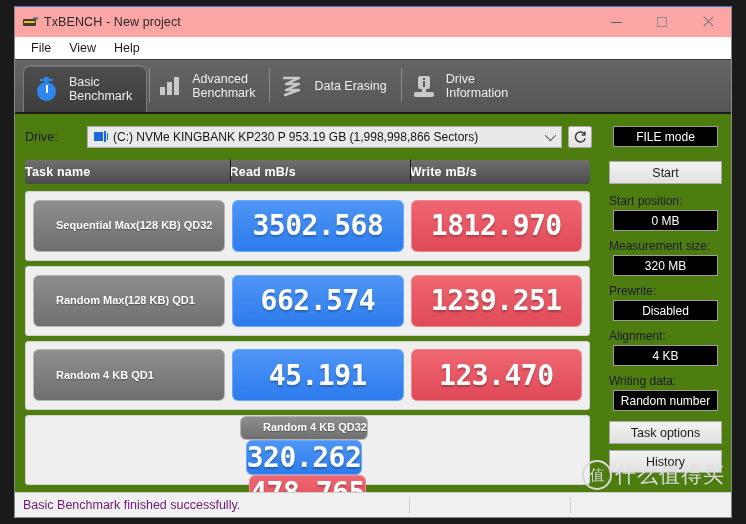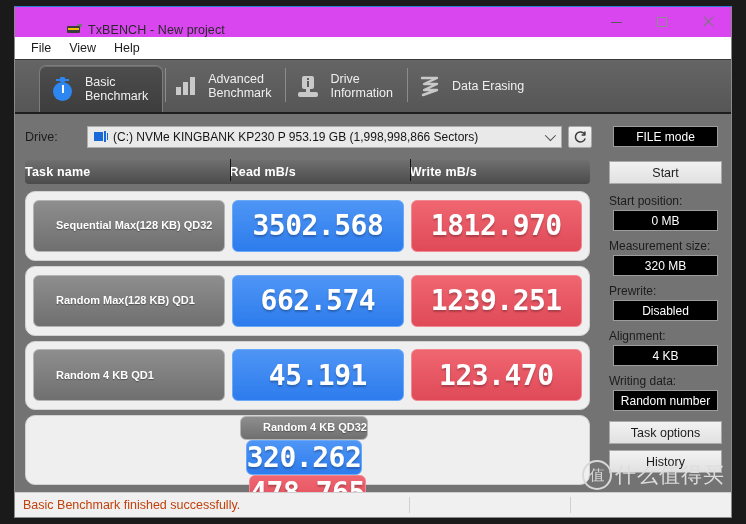--- a/index.html
+++ b/index.html
@@ -26,26 +26,25 @@
     border: 1px solid #8a8a8a;
     border-top: 1px solid #2b7fd4;
     box-sizing: border-box;
     display: flex;
     flex-direction: column;
   }
 
   
   .titlebar {
     height: 30px;
-    background: #d946ef;
-    display: flex;
-    align-items: flex-end;
-    flex: none;
-    position: relative;
-    padding-left: 44px;
+    background: #fca5a5;
+    display: flex;
+    align-items: center;
+    flex: none;
+    position: relative;
   }
   .title-icon {
     width: 16px;
     height: 16px;
     margin-left: 7px;
     margin-right: 6px;
     position: relative;
     flex: none;
   }
   .title-icon .ti-body {
@@ -127,21 +126,21 @@
 
   
   .tabstrip {
     height: 52px;
     background: #5b5b5b;
     background: linear-gradient(#656565, #565656);
     border-top: 1px solid #3a3a3a;
     border-bottom: 2px solid #1e1e1e;
     display: flex;
     align-items: stretch;
-    padding-left: 24px;
+    padding-left: 8px;
     flex: none;
   }
   .tab {
     display: flex;
     align-items: center;
     padding: 0 14px 0 10px;
     position: relative;
     cursor: default;
     color: #e8e8e8;
   }
@@ -248,21 +247,21 @@
     left: 3px; top: 19px;
     width: 20px; height: 5px;
     background: #c9c9c9;
     border-radius: 2px;
   }
 
   
   .content {
     flex: 1;
     display: flex;
-    background: #737373;
+    background: #4d7c0f;
     position: relative;
     min-height: 0;
   }
   .left-col {
     flex: 1;
     display: flex;
     flex-direction: column;
     padding: 12px 0 0 10px;
     min-width: 0;
   }
@@ -387,21 +386,21 @@
     position: absolute;
     left: 0; top: -6px;
     height: 22px; width: 1px;
     background: #161616;
   }
 
   .row {
     flex: 1;
     background: #efefef;
     border: 1px solid #d2d2d2;
-    border-radius: 10px;
+    border-radius: 3px;
     box-sizing: border-box;
     display: flex;
     align-items: center;
     padding: 0 7px;
     margin-bottom: 5px;
     min-height: 0;
   }
   .row:last-child { margin-bottom: 7px; flex-direction: column; }
 
   .cell-task {
@@ -492,21 +491,21 @@
     height: 24px;
     background: #f0f0f0;
     border-top: 1px solid #cfcfcf;
     display: flex;
     align-items: center;
     flex: none;
     position: relative;
   }
   .status-text {
     font-size: 12.5px;
-    color: #c2410c;
+    color: #701a75;
     padding-left: 8px;
     flex: 1;
   }
   .status-sep {
     width: 1px;
     height: 16px;
     background: #d0d0d0;
   }
   .status-pane { width: 160px; flex: none; }
 
@@ -583,41 +582,41 @@
     </div>
 
     <div class="tab">
       <div class="tab-icon ic-bars">
           <i></i>
           <i></i>
           <i></i>
         </div>
       <div class="tab-label">Advanced
 Benchmark</div>
+    </div>
+
+    <div class="tab">
+      <div class="tab-icon ic-erase">
+        <svg width="26" height="26" viewBox="0 0 26 26">
+          <path d="M5 5 H20 L7 11 H20 L7 17 H20 L6 22" fill="none" stroke="#c9c9c9" stroke-width="2.4" stroke-linejoin="round" stroke-linecap="round"></path>
+        </svg>
+      </div>
+      <div class="tab-label">Data Erasing</div>
     </div>
 
     <div class="tab">
       <div class="tab-icon ic-drive">
         <div class="dr-top"></div>
           <div class="dr-i1"></div>
           <div class="dr-i2"></div>
         <div class="dr-neck"></div>
           <div class="dr-base"></div>
       </div>
       <div class="tab-label">Drive
 Information</div>
-    </div>
-
-    <div class="tab">
-      <div class="tab-icon ic-erase">
-        <svg width="26" height="26" viewBox="0 0 26 26">
-          <path d="M5 5 H20 L7 11 H20 L7 17 H20 L6 22" fill="none" stroke="#c9c9c9" stroke-width="2.4" stroke-linejoin="round" stroke-linecap="round"></path>
-        </svg>
-      </div>
-      <div class="tab-label">Data Erasing</div>
     </div>
 
   </div>
 
   <div class="content">
 
     <div class="left-col">
 
       <div class="drive-row">
         <div class="drive-label">Drive:</div>

